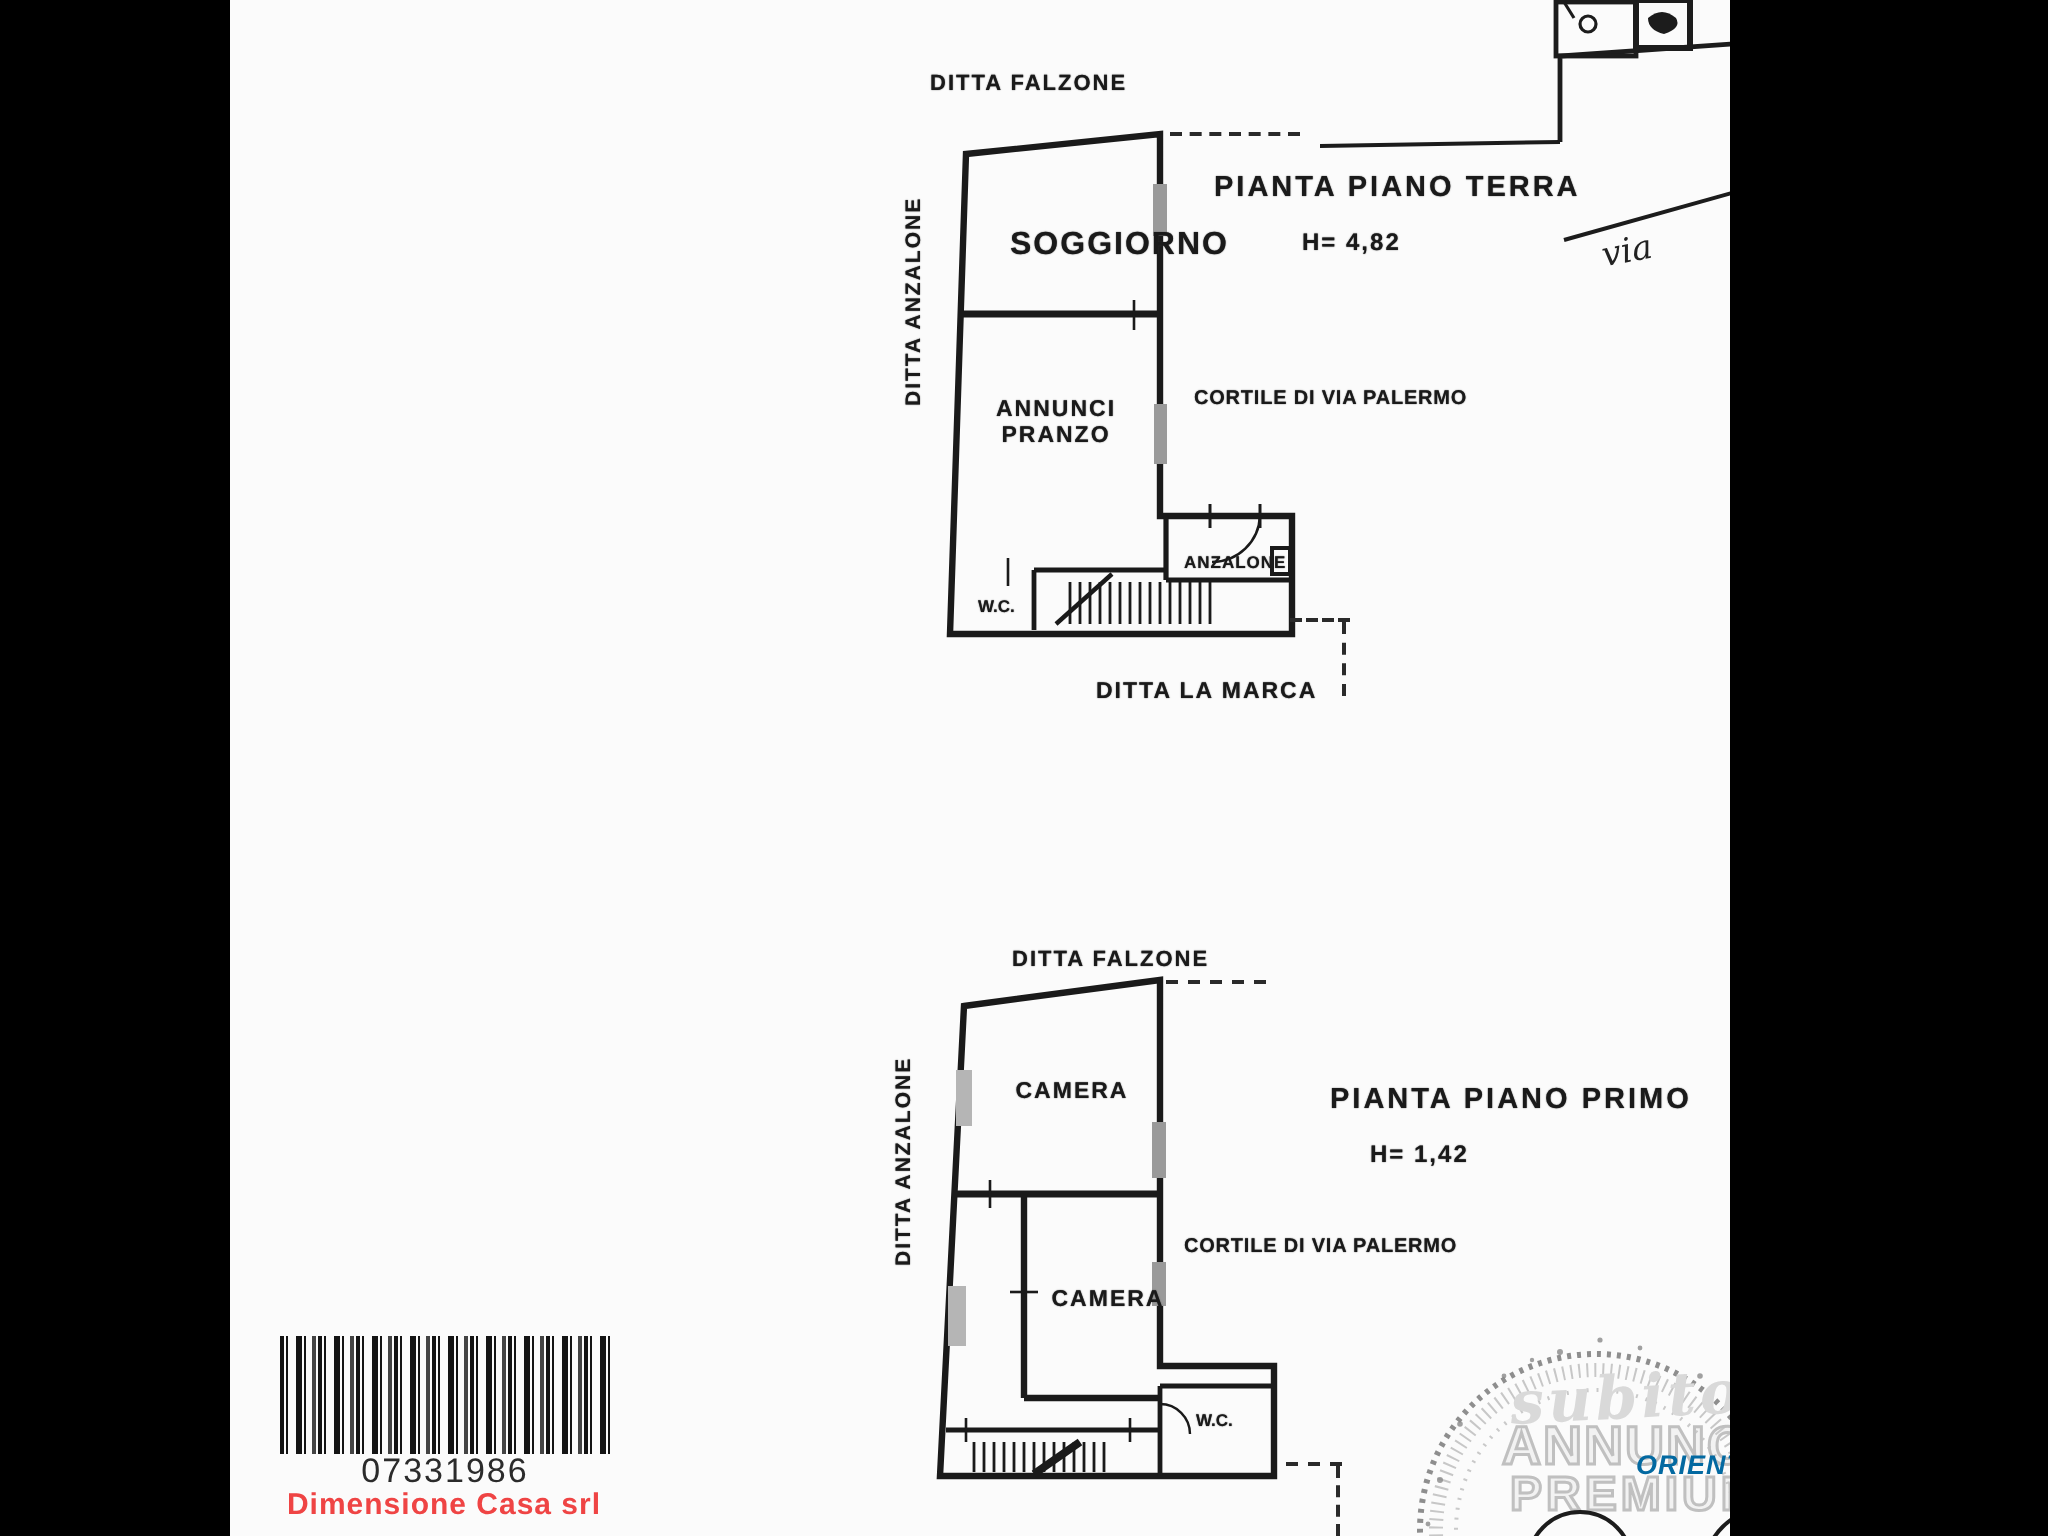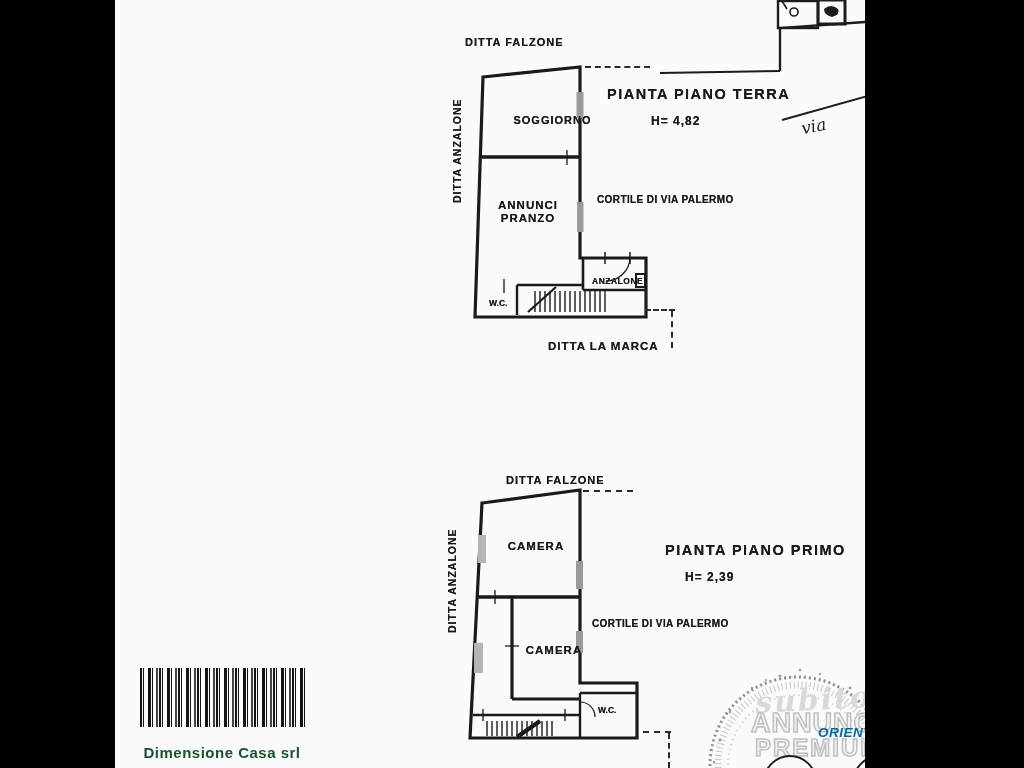--- a/index.html
+++ b/index.html
@@ -81,21 +81,21 @@
         <line x1="130" y1="236" x2="130" y2="257"></line>
       <line x1="135" y1="236" x2="135" y2="257"></line>
         <line x1="140" y1="236" x2="140" y2="257"></line>
       <line x1="145" y1="236" x2="145" y2="257"></line>
         <line x1="150" y1="236" x2="150" y2="257"></line>
       <line x1="155" y1="236" x2="155" y2="257"></line>
     </g>
     <line x1="78" y1="257" x2="106" y2="232" stroke="#1a1a1a" stroke-width="2.2"></line>
   </svg>
 
-  <div class="lbl fax" style="left:390px;top:114px;width:95px;text-align:center;font-size:11px;letter-spacing:1px;">SOGGIORNO</div>
+  <div class="lbl fax" style="left:390px;top:114px;width:95px;text-align:center;font-size:16px;letter-spacing:1px;">SOGGIORNO</div>
 
   <div class="lbl fax" style="left:378px;top:199px;width:70px;text-align:center;font-size:11.5px;letter-spacing:1px;line-height:1.15;">
     <span style="display:block;">ANNUNCI</span>
     <span style="display:block;">PRANZO</span>
   </div>
 
   <div class="lbl fax" style="left:374px;top:298px;font-size:8.5px;">W.C.</div>
 
   <div class="lbl fax" style="left:477px;top:276px;font-size:8.5px;letter-spacing:.5px;">ANZALONE</div>
 
@@ -177,36 +177,37 @@
   </svg>
 
   <div class="lbl fax" style="left:388px;top:540px;width:66px;text-align:center;font-size:11.5px;letter-spacing:1px;">CAMERA</div>
 
   <div class="lbl fax" style="left:406px;top:644px;width:66px;text-align:center;font-size:11.5px;letter-spacing:1px;">CAMERA</div>
 
   <div class="lbl fax" style="left:483px;top:705px;font-size:8.5px;">W.C.</div>
 
   <div class="lbl fax" style="left:550px;top:542px;font-size:14.5px;letter-spacing:1.5px;">PIANTA PIANO PRIMO</div>
 
-  <div class="lbl fax" style="left:570px;top:570px;font-size:12px;letter-spacing:1px;">H= 2,39</div>
+  <div class="lbl fax" style="left:570px;top:570px;font-size:12px;letter-spacing:1px;">H= 1,42</div>
 
   <div class="lbl fax" style="left:477px;top:618px;font-size:10px;letter-spacing:.4px;">CORTILE DI VIA PALERMO</div>
 
   <div class="dash-h" style="left:468px;top:490px;width:50px;"></div>
   <div class="dash-h" style="left:528px;top:731px;width:28px;"></div>
   <div class="dash-v" style="left:553px;top:733px;height:35px;"></div>
 
   <div style="position:absolute;left:25px;top:668px;width:165px;height:59px;
               background:repeating-linear-gradient(90deg,
                 #141414 0 2px, #fbfbfb 2px 3px,
                 #141414 3px 4px, #fbfbfb 4px 8px,
                 #141414 8px 11px, #fbfbfb 11px 12px,
                 #141414 12px 13px, #fbfbfb 13px 16px,
                 #444 16px 18px, #fbfbfb 18px 19px);"></div>
-  <div class="lbl" style="left:8px;top:744px;width:198px;text-align:center;font-size:15px;color:#14532d;letter-spacing:.5px;">Dimensione Casa srl</div>
+  <div class="lbl" style="left:25px;top:726px;width:165px;text-align:center;font-size:17px;font-weight:normal;color:#2b2b2b;letter-spacing:1px;">07331986</div>
+  <div class="lbl" style="left:8px;top:744px;width:198px;text-align:center;font-size:15px;color:#ef4444;letter-spacing:.5px;">Dimensione Casa srl</div>
 
   <svg style="left:585px;top:650px;" width="200" height="118" viewBox="0 0 200 118">
     <circle cx="98" cy="115" r="88" fill="none" stroke="#8e8e8e" stroke-width="3" stroke-dasharray="2 3"></circle>
     <circle cx="98" cy="115" r="80" fill="none" stroke="#9c9c9c" stroke-width="7" stroke-dasharray="1 3" opacity="0.55"></circle>
     <circle cx="98" cy="115" r="70" fill="none" stroke="#a8a8a8" stroke-width="2" stroke-dasharray="1 4" opacity="0.6"></circle>
     <g fill="#8a8a8a" opacity="0.8">
       <circle cx="30" cy="62" r="1.4"></circle>
         <circle cx="52" cy="38" r="1.2"></circle>
         <circle cx="80" cy="26" r="1.5"></circle>
       <circle cx="120" cy="24" r="1.2"></circle>

